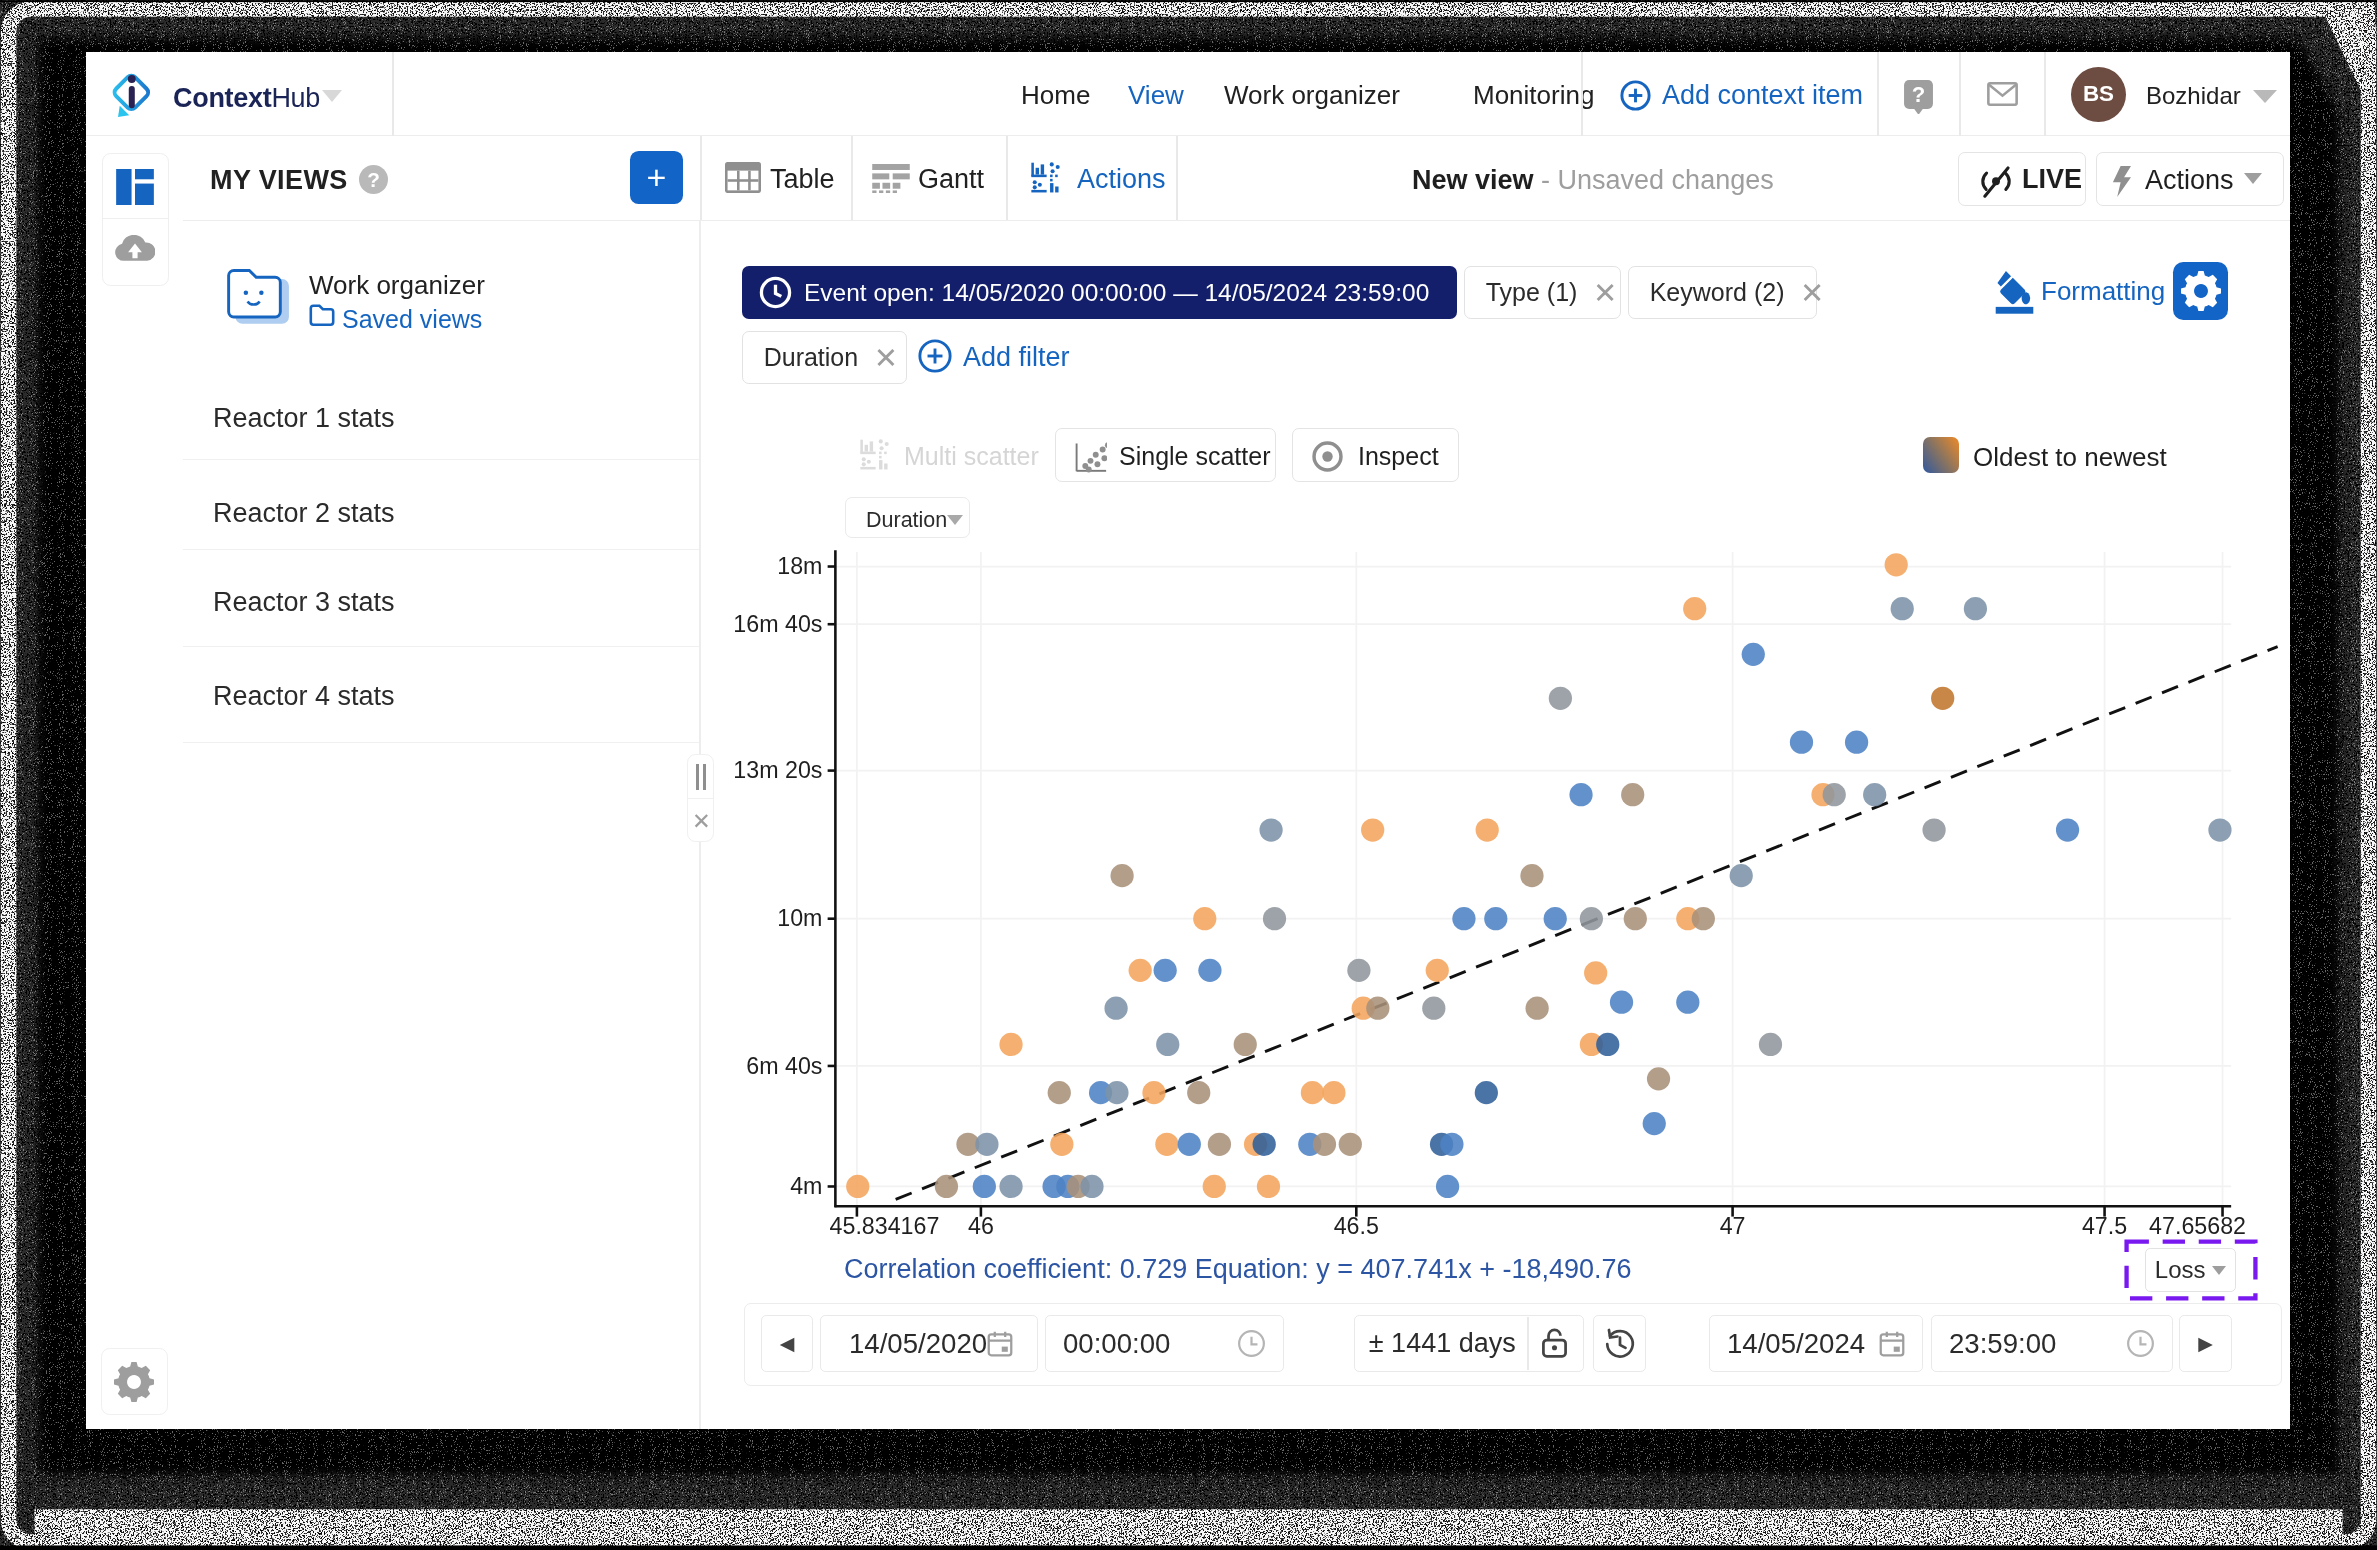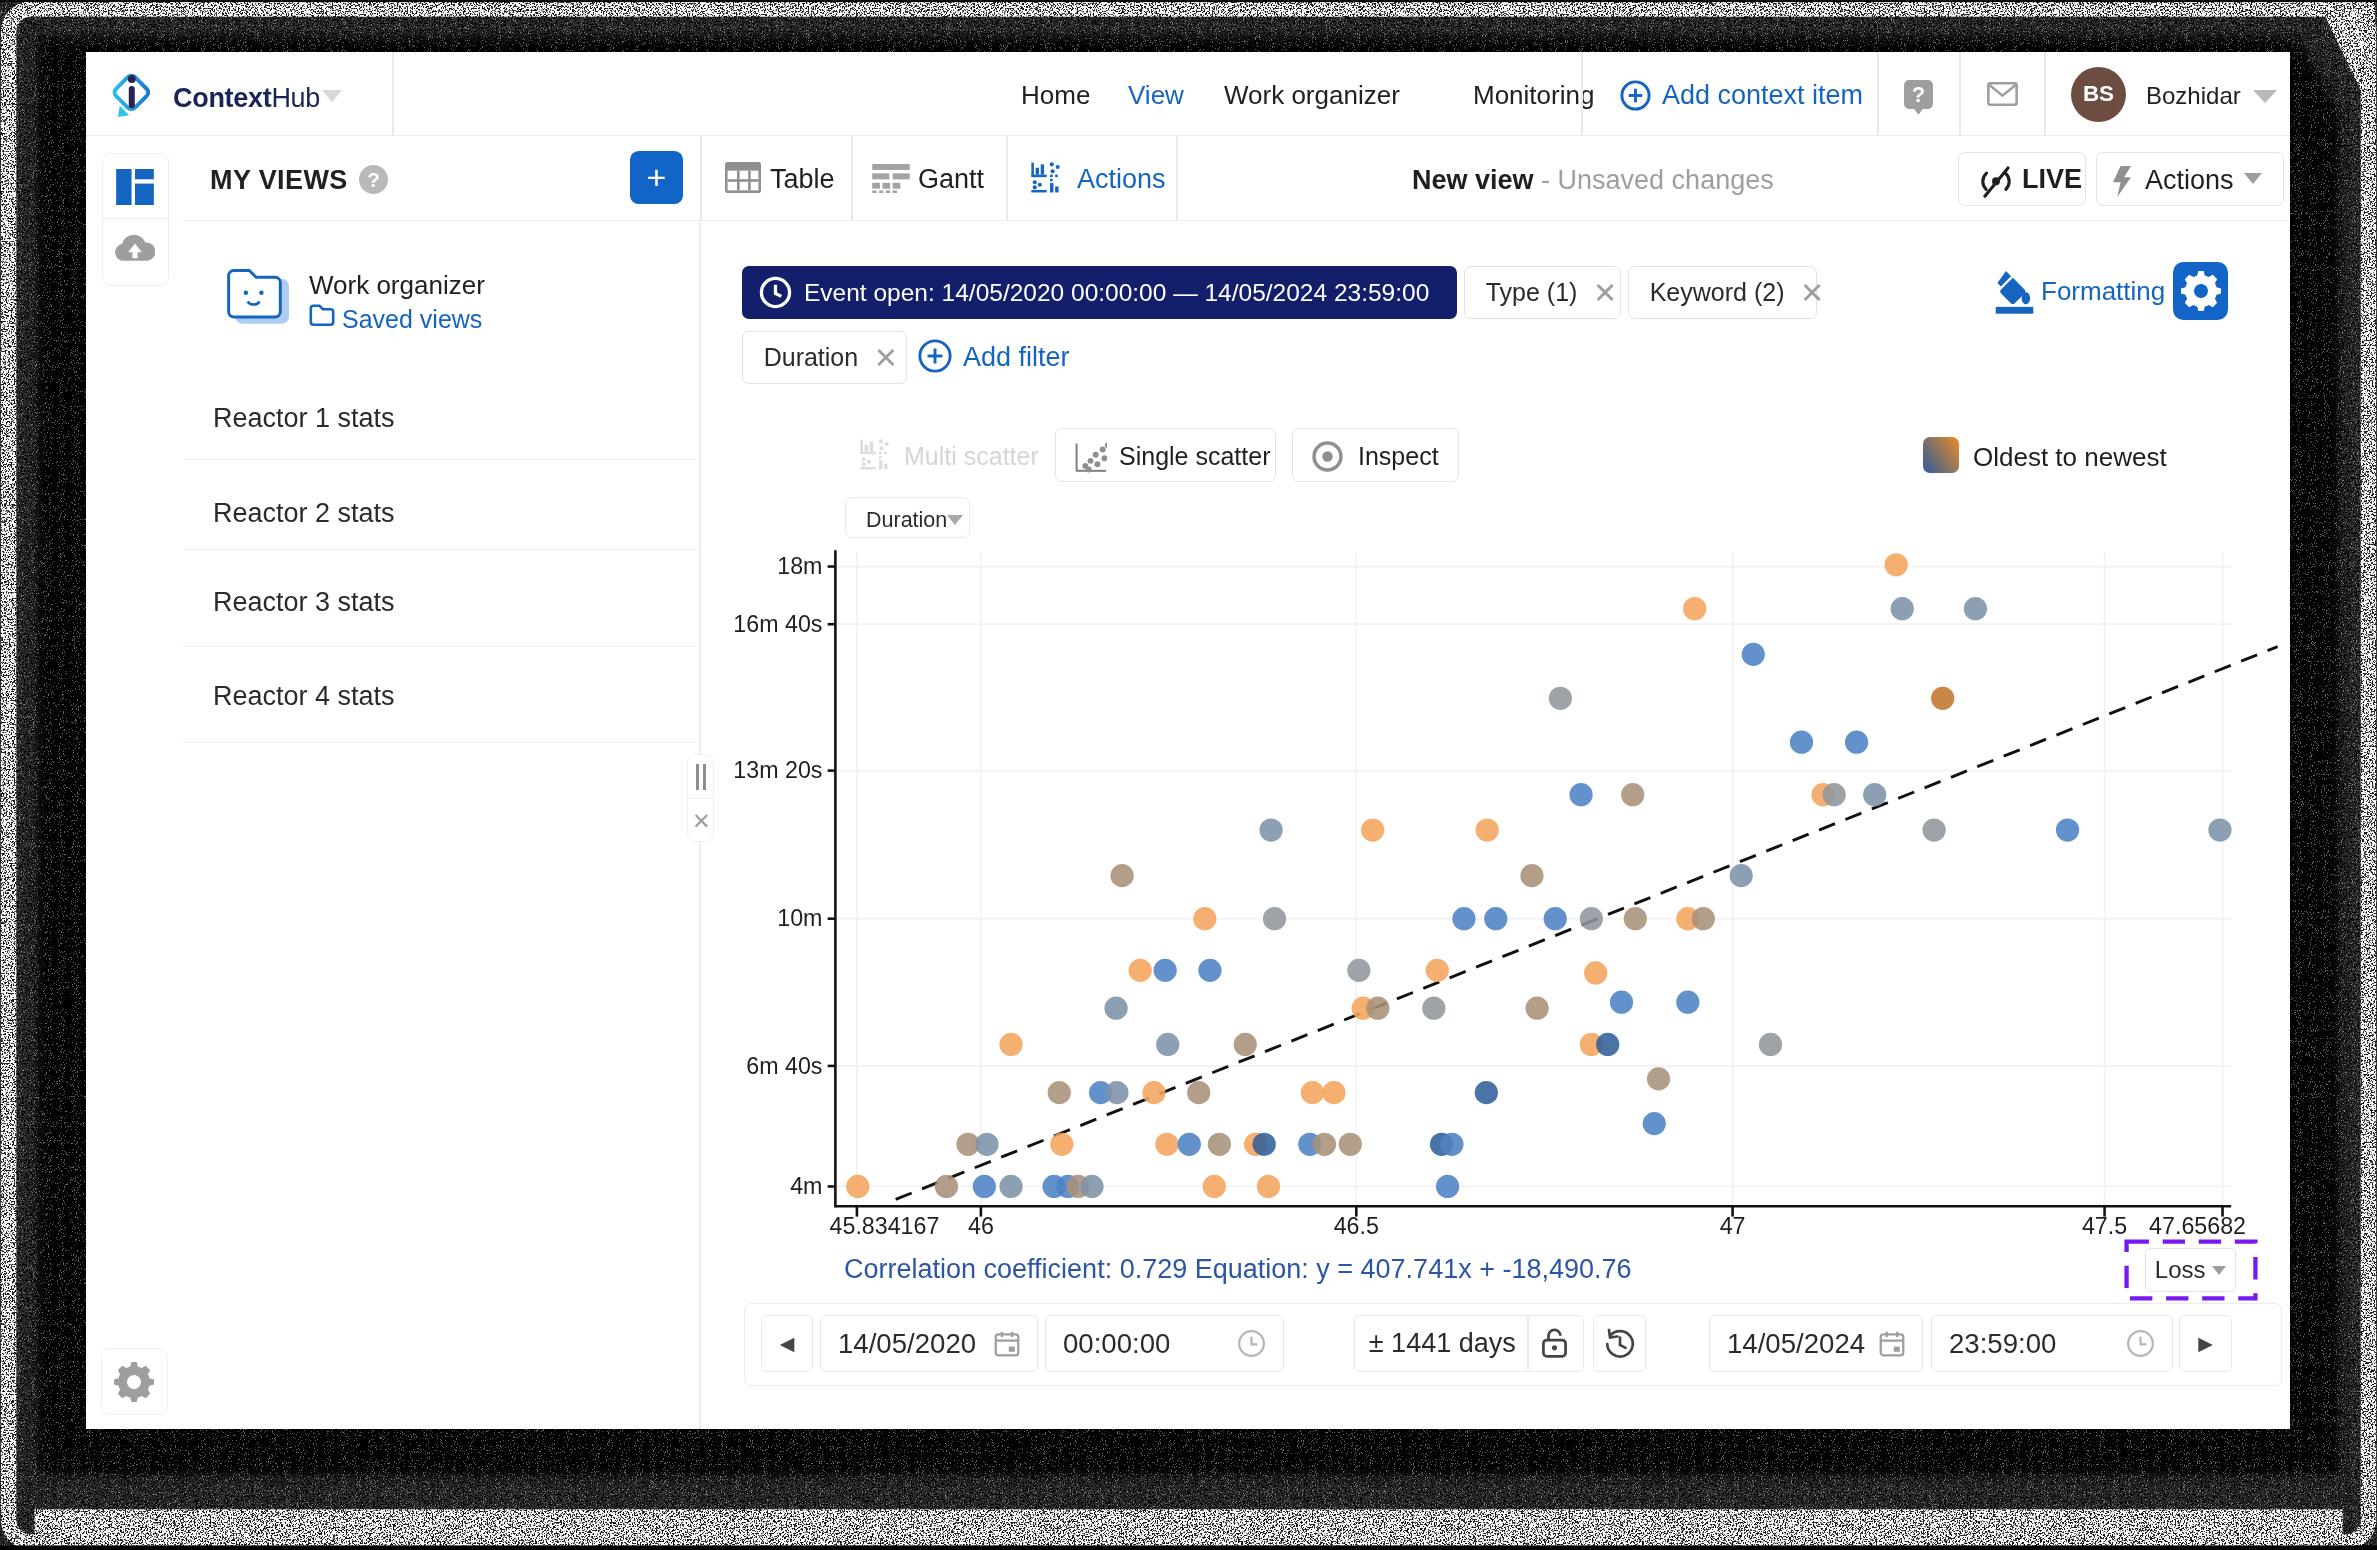--- a/index.html
+++ b/index.html
@@ -436,21 +436,21 @@
 </svg>
 <div class="abs" style="left:758px;top:1202px;font-size:27px;color:#2c55a4;">Correlation coefficient: 0.729 Equation: y = 407.741x + -18,490.76</div>
 <svg class="abs" style="left:2038px;top:1187px;" width="134" height="62" viewBox="0 0 156 72">
         <rect x="3" y="3" width="150" height="66" fill="none" stroke="#7a18f0" stroke-width="5" stroke-dasharray="26 16"></rect>
       </svg>
 <div class="abs" style="left:2059px;top:1196px;width:91px;height:44px;border:1.7px solid #e2e2e2;border-radius:5.2px;background:#fff;display:flex;align-items:center;justify-content:center;font-size:24px;color:#2b2b2b;">Loss&nbsp;<span class="caret" style="border-left-width:7.8px;border-right-width:7.8px;border-top-width:9.5px;border-top-color:#9e9e9e;"></span></div>
 <div class="abs" style="left:658px;top:1251px;width:1538px;height:83px;border:1.7px solid #ececec;border-radius:6.9px;background:#fff;"></div>
 <div class="btn" style="left:675px;top:1263px;width:52px;height:57px;border-color:#e9e9e9;border-radius:5.2px;justify-content:space-between;padding:0 0px;white-space:nowrap;overflow:hidden;">
         <span style="color:#444;font-size:19px;margin:0 auto;">◀</span>
       </div>
-<div class="btn" style="left:734px;top:1263px;width:218px;height:57px;border-color:#e9e9e9;border-radius:5.2px;justify-content:space-between;padding:0 17px;white-space:nowrap;overflow:hidden;">
+<div class="btn" style="left:734px;top:1263px;width:218px;height:57px;border-color:#e9e9e9;border-radius:5.2px;justify-content:space-between;padding:0 28px;white-space:nowrap;overflow:hidden;">
         <span style="font-size:27.6px;color:#2b2b2b;">14/05/2020</span>
         <svg style="flex:none;" width="26" height="26" viewBox="0 0 30 30">
           <g fill="none" stroke="#9e9e9e" stroke-width="2.6">
             <rect x="2" y="4" width="26" height="24" rx="3"></rect>
             <line x1="2" y1="11" x2="28" y2="11"></line>
             <line x1="9" y1="1" x2="9" y2="7"></line>
             <line x1="21" y1="1" x2="21" y2="7"></line>
           </g>
           <rect x="17" y="18" width="7" height="6" fill="#9e9e9e"></rect>
         </svg>

